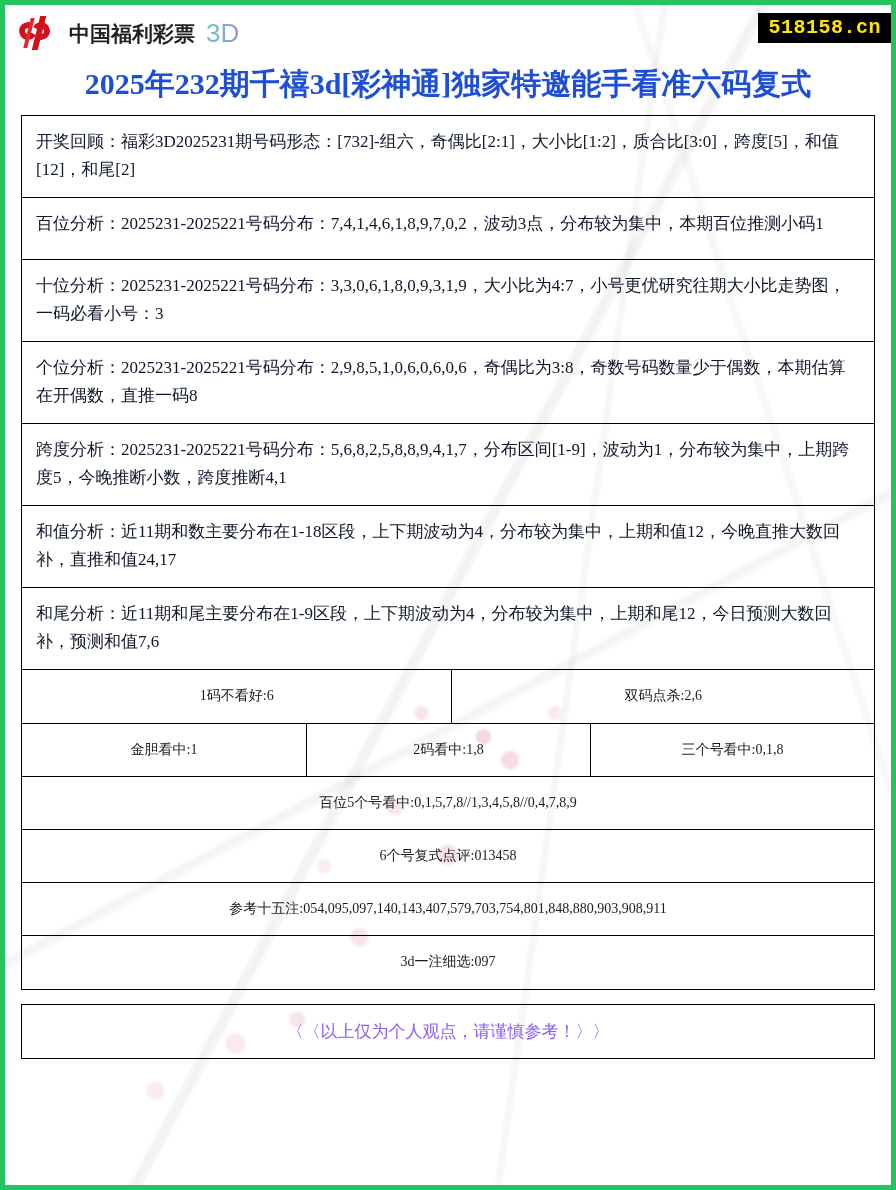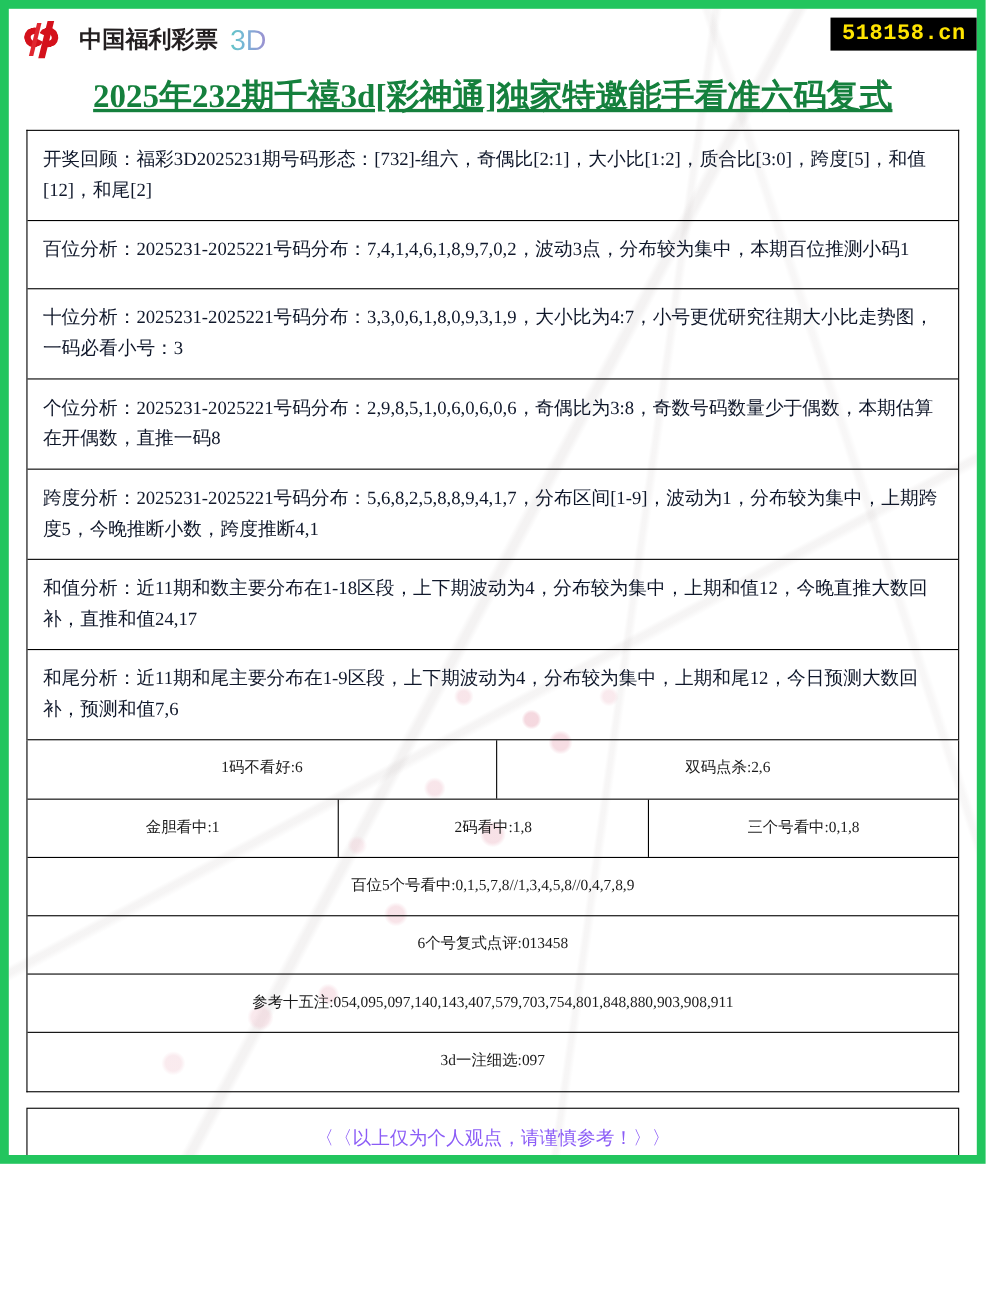--- a/index.html
+++ b/index.html
@@ -12,22 +12,22 @@
     background: #ffffff;
     font-family: "Liberation Serif", "DejaVu Serif", serif;
     overflow: hidden;
   }
 
   
   .page {
     position: relative;
     box-sizing: border-box;
     width: 896px;
-    height: 1058px;
-    border: 8px solid #22c55e;
+    height: 1190px;
+    border: 5px solid #22c55e;
     background: #ffffff;
     overflow: hidden;
   }
 
   
   .watermark {
     position: absolute;
     inset: 0;
     pointer-events: none;
     z-index: 0;
@@ -127,25 +127,24 @@
     padding: 4px 10px 5px 10px;
     line-height: 1.05;
   }
 
   
   .title {
     text-align: center;
     font-family: "Liberation Serif", "DejaVu Serif", serif;
     font-weight: bold;
     font-size: 30px;
-    color: #15803d;
+    color: #1d4ed8;
     letter-spacing: 0px;
     margin: 3px 0 10px 0;
     white-space: nowrap;
-    text-decoration: underline;
   }
 
   
   .analysis {
     margin: 0 16px;
     border: 1px solid #000000;
     border-bottom: none;
     background: transparent;
   }
   .arow {

